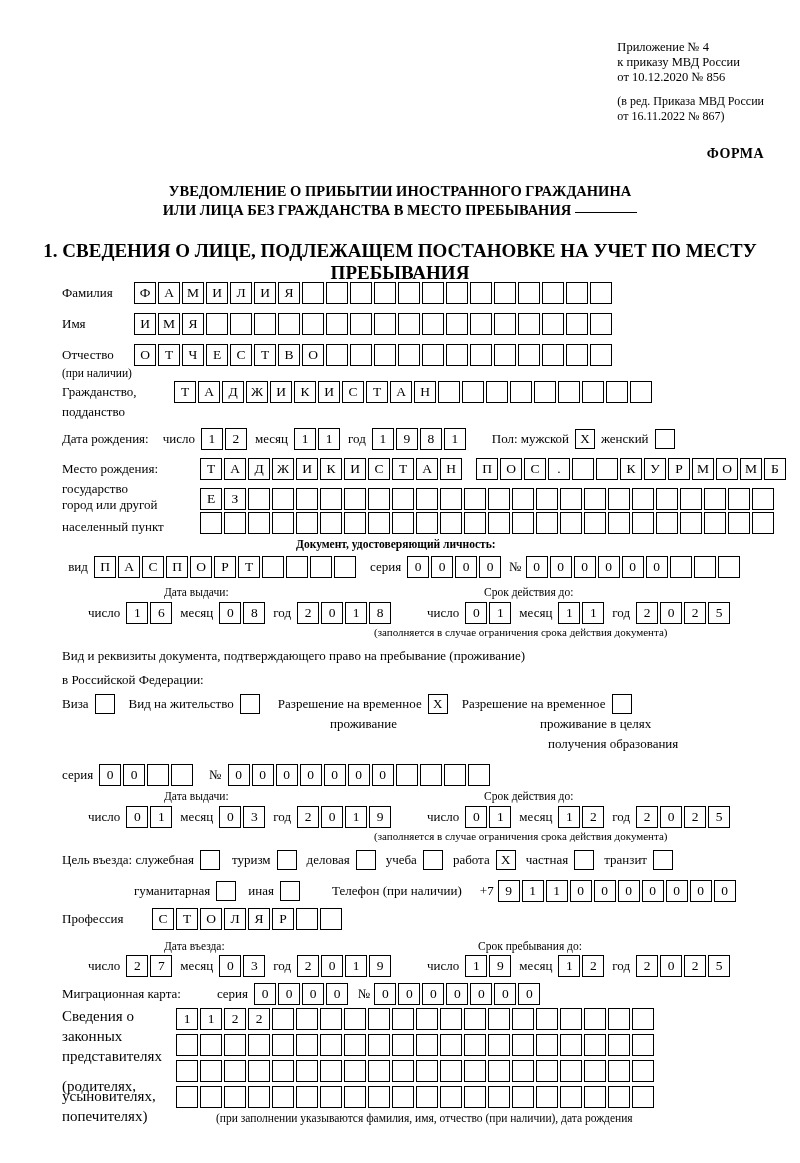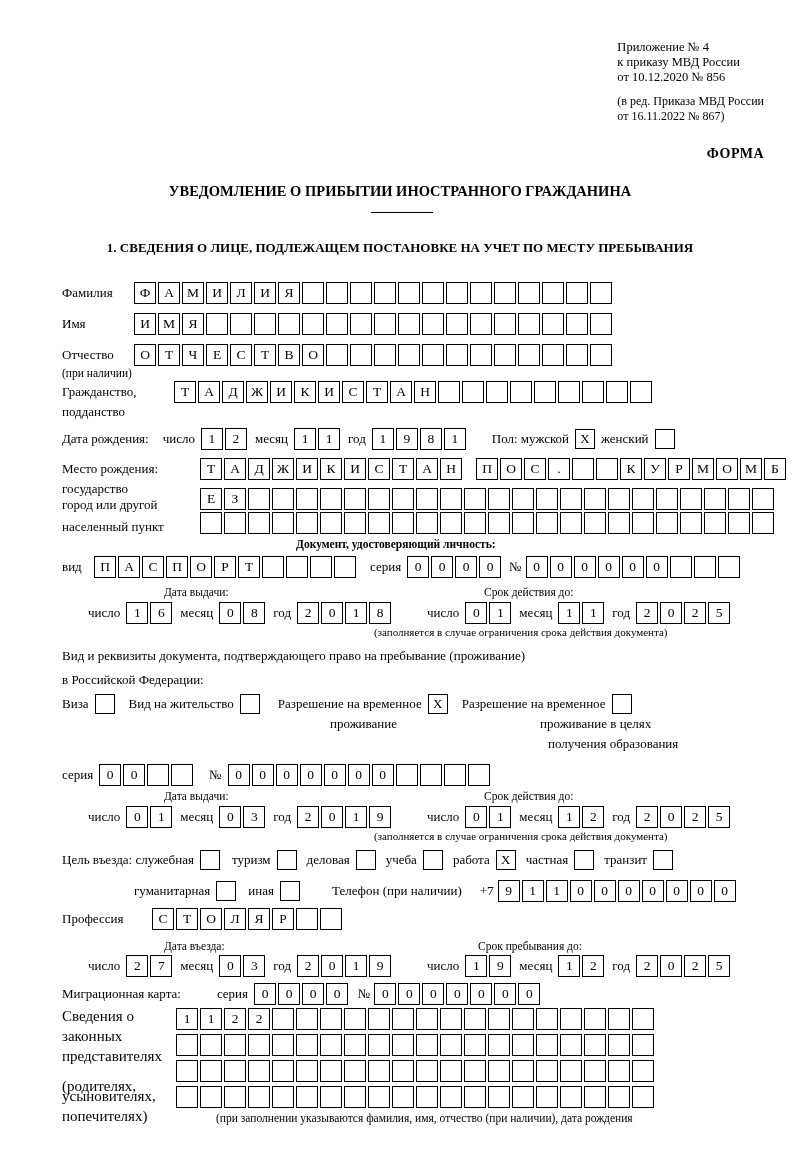--- a/index.html
+++ b/index.html
@@ -6,21 +6,21 @@
   body{width:800px;height:1163px;font-family:"Liberation Serif",serif;color:#000;position:relative;}
   .page{width:800px;height:1163px;position:relative;padding:0;box-sizing:border-box;}
 
   .hdr{position:absolute;right:36px;top:40px;text-align:left;font-size:12.5px;line-height:15px;}
   .hdr .l2{margin-top:0;}
   .hdr .sub{margin-top:9px;font-size:12px;line-height:15px;}
   .forma{position:absolute;right:36px;top:146px;font-weight:bold;font-size:14px;letter-spacing:.5px;}
 
   .title{position:absolute;left:0;right:0;top:182px;text-align:center;font-weight:bold;font-size:14.5px;line-height:19px;}
   .title .ln{display:inline-block;width:62px;border-bottom:1px solid #000;vertical-align:2px;margin-left:4px;}
-  .sect1{position:absolute;left:0;right:0;top:240px;text-align:center;font-weight:bold;font-size:13px;}
+  .sect1{position:absolute;left:0;right:0;top:240px;text-align:center;font-weight:bold;font-size:19px;}
 
   .lbl{font-size:13px;}
   .small{font-size:11.5px;}
   .bold{font-weight:bold;}
 
   .row{position:absolute;display:flex;align-items:center;}
   .boxes{display:flex;}
   .cell{width:22px;height:22px;border:1px solid #000;box-sizing:border-box;margin-right:2px;
         font-size:13.5px;line-height:20px;text-align:center;font-family:"Liberation Serif",serif;}
   .chk{width:20px;height:20px;border:1px solid #000;box-sizing:border-box;display:inline-block;
@@ -40,21 +40,21 @@
     <div class="l2">к приказу МВД России</div>
     <div class="l2">от 10.12.2020 № 856</div>
     <div class="sub">(в ред. Приказа МВД России</div>
     <div class="sub" style="margin-top:0">от 16.11.2022 № 867)</div>
   </div>
 
   <div class="forma">ФОРМА</div>
 
   <div class="title">
     <div>УВЕДОМЛЕНИЕ О ПРИБЫТИИ ИНОСТРАННОГО ГРАЖДАНИНА</div>
-    <div><span class="ln"></span></div>
+    <div><span>ИЛИ ЛИЦА БЕЗ ГРАЖДАНСТВА В МЕСТО ПРЕБЫВАНИЯ</span><span class="ln"></span></div>
   </div>
 
   <div class="sect1">1. СВЕДЕНИЯ О ЛИЦЕ, ПОДЛЕЖАЩЕМ ПОСТАНОВКЕ НА УЧЕТ ПО МЕСТУ ПРЕБЫВАНИЯ</div>
 
   <div class="row" style="left:62px;top:282px;">
     <span class="lbl" style="width:72px;">Фамилия</span>
     <span class="boxes">
         <span class="cell">Ф</span>
         <span class="cell">А</span>
         <span class="cell">М</span>
@@ -273,21 +273,21 @@
         <span class="cell"></span>
         <span class="cell"></span>
         <span class="cell"></span>
       </span>
   </div>
   <div style="position:absolute;left:62px;top:519px;" class="lbl">населенный пункт</div>
 
   <div style="position:absolute;left:296px;top:538px;" class="small bold">Документ, удостоверяющий личность:</div>
 
   <div class="row" style="left:62px;top:556px;">
-    <span class="lbl" style="width:32px;">вид</span>
+    <span class="lbl" style="width:32px;text-align:center;">вид</span>
     <span class="boxes">
         <span class="cell">П</span>
         <span class="cell">А</span>
         <span class="cell">С</span>
         <span class="cell">П</span>
         <span class="cell">О</span>
         <span class="cell">Р</span>
         <span class="cell">Т</span>
         <span class="cell"></span>
         <span class="cell"></span>

